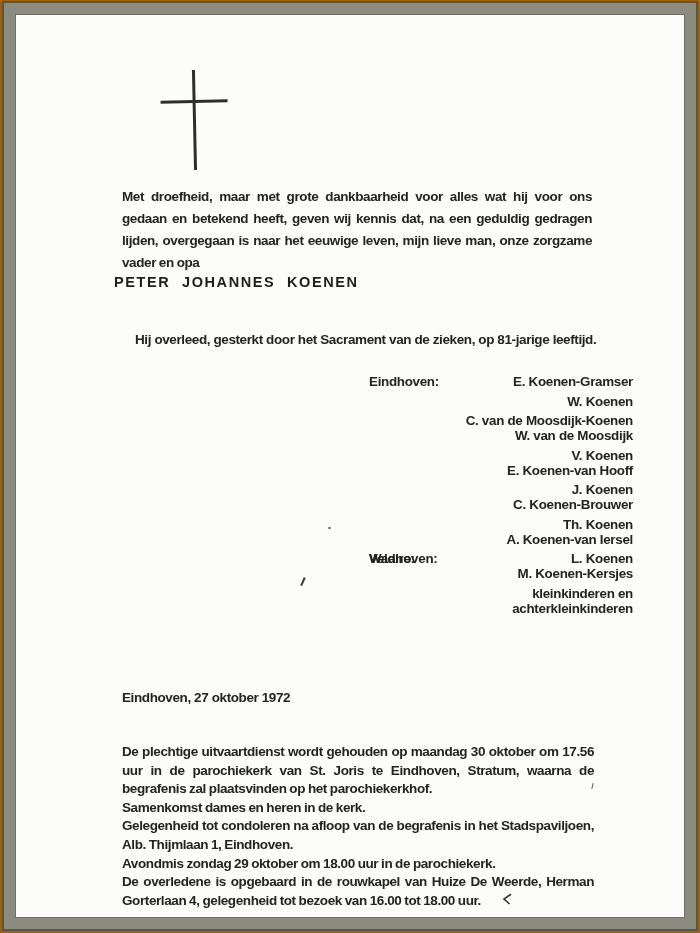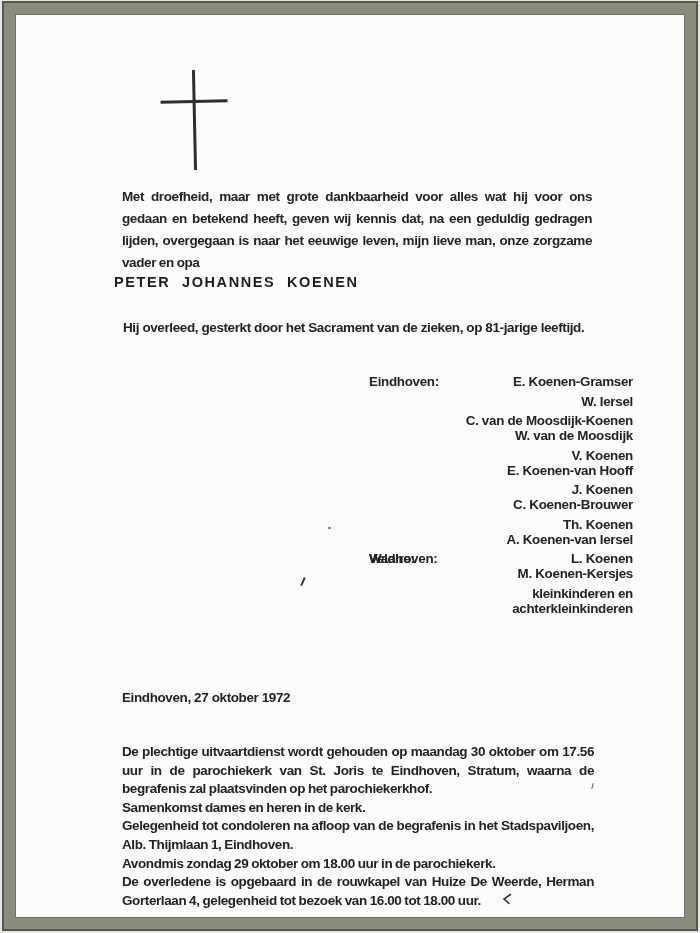--- a/index.html
+++ b/index.html
@@ -4,21 +4,21 @@
 <style>
   html, body {
     margin: 0;
     padding: 0;
     background: #ffffff;
   }
   .page {
     position: relative;
     width: 700px;
     height: 933px;
-    background: #e5e5e5;
+    background: #a16207;
     overflow: hidden;
     font-family: "Liberation Sans", "DejaVu Sans", sans-serif;
     color: #232323;
   }
   
   .border-band {
     position: absolute;
     top: 1px; left: 2px; right: 2px; bottom: 2px;
     background: #8c8c7e;
     border: 2px solid #565649;
@@ -76,21 +76,21 @@
     font-size: 14.5px;
     font-weight: 700;
     letter-spacing: 1.6px;
     word-spacing: 6px;
     color: #1e1e1e;
   }
   .death-line {
     position: absolute;
     top: 319px; left: 123px;
     width: 480px;
-    margin: 0;
+    margin: 12px;
     line-height: 17px;
   }
   .family {
     position: absolute;
     top: 374px; left: 333px;
     width: 300px;
     line-height: 15px;
     font-size: 13.4px;
   }
   .place-block { position: relative; }
@@ -168,21 +168,21 @@
 
   <p class="death-line txt">Hij overleed, gesterkt door het Sacrament van de zieken, op 81-jarige leeftijd.</p>
 
   <div class="family">
       <div class="place-block">
         <div class="place-label">Eindhoven:</div>
         <div class="name-group">
           <div class="name-line">E. Koenen-Gramser</div>
         </div>
         <div class="name-group">
-          <div class="name-line">W. Iersel</div>
+          <div class="name-line">W. Koenen</div>
         </div>
         <div class="name-group">
           <div class="name-line">C. van de Moosdijk-Koenen</div>
           <div class="name-line">W. van de Moosdijk</div>
         </div>
         <div class="name-group">
           <div class="name-line">V. Koenen</div>
           <div class="name-line">E. Koenen-van Hooff</div>
         </div>
         <div class="name-group">

